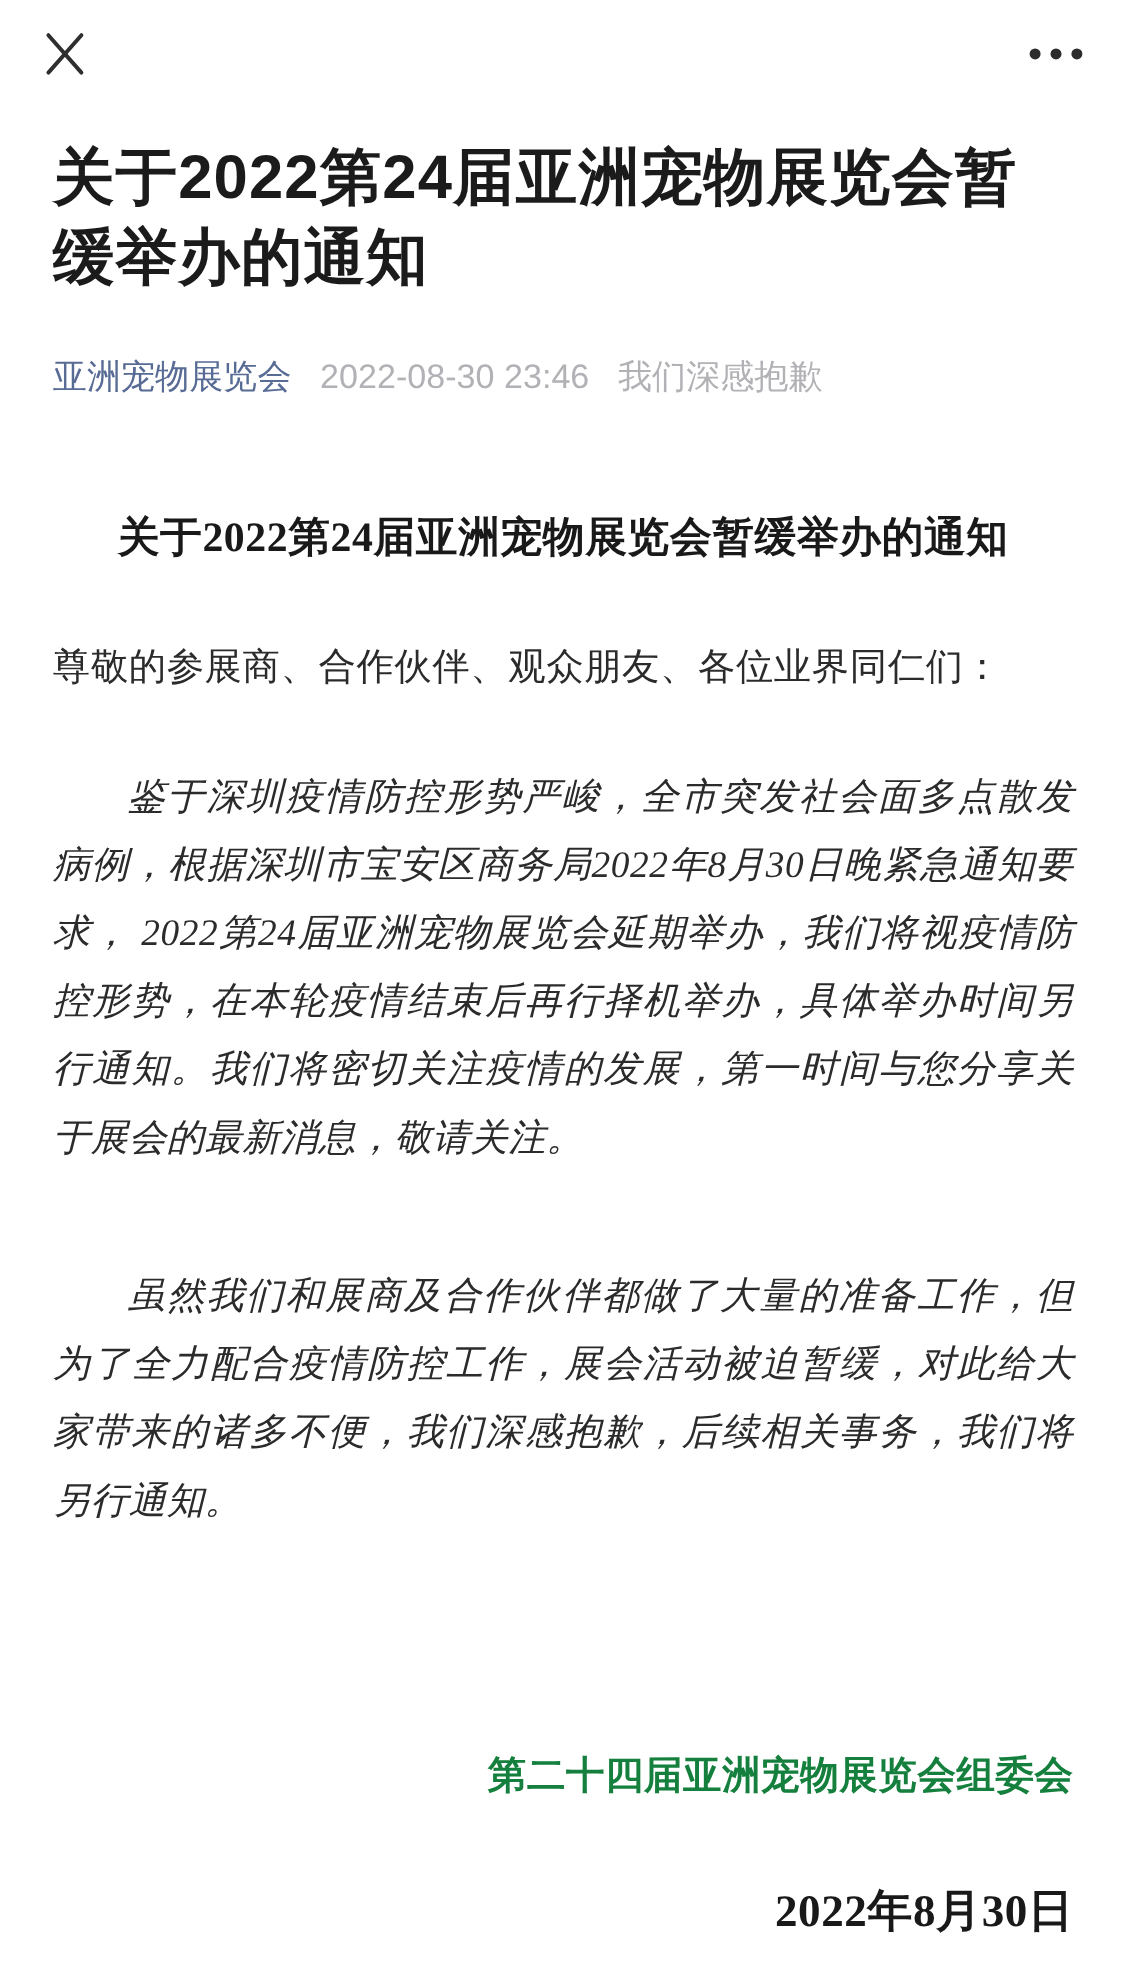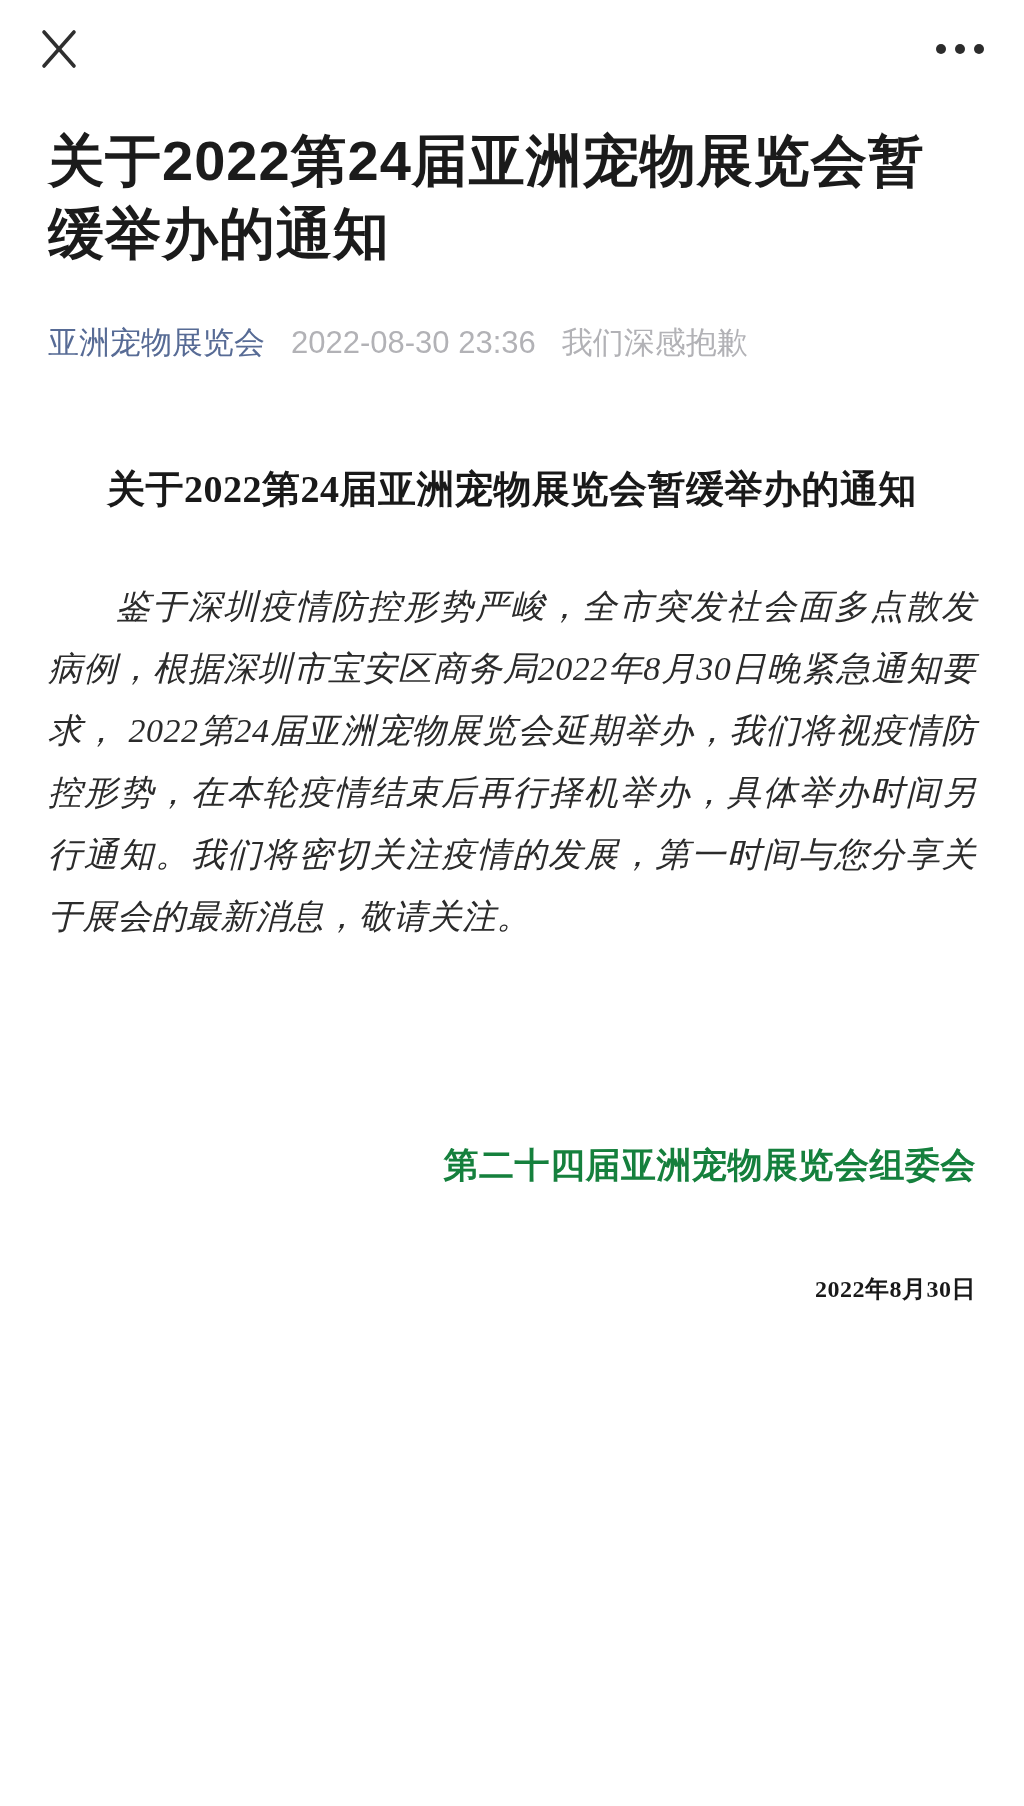--- a/index.html
+++ b/index.html
@@ -81,21 +81,21 @@
     margin-top: 187px;
     text-align: right;
     font-weight: 700;
     font-size: 35px;
     color: #15803d;
   }
   .sign-date {
     margin-top: 61px;
     text-align: right;
     font-weight: 700;
-    font-size: 24px;
+    font-size: 41px;
     color: #191919;
   }
 </style>
 </head>
 <body>
 
 <div class="topbar">
   <button class="close-btn">
     <span style="display:inline-flex;">
       <svg width="38" height="46" viewBox="0 0 38 46" aria-hidden="true">
@@ -110,27 +110,29 @@
         <span class="dot"></span>
         <span class="dot"></span>
     </span>
   </button>
 </div>
 
 <h1 class="page-title">关于2022第24届亚洲宠物展览会暂缓举办的通知</h1>
 
 <div class="byline">
   <span class="account">亚洲宠物展览会</span>
-  <span class="meta">2022-08-30 23:36</span>
+  <span class="meta">2022-08-30 23:46</span>
   <span class="meta">我们深感抱歉</span>
 </div>
 
 <div class="article">
   <div class="article-heading">关于2022第24届亚洲宠物展览会暂缓举办的通知</div>
 
+  <div class="salutation">尊敬的参展商、合作伙伴、观众朋友、各位业界同仁们：</div>
 
   <div class="para">鉴于深圳疫情防控形势严峻，全市突发社会面多点散发病例，根据深圳市宝安区商务局2022年8月30日晚紧急通知要求， 2022第24届亚洲宠物展览会延期举办，我们将视疫情防控形势，在本轮疫情结束后再行择机举办，具体举办时间另行通知。我们将密切关注疫情的发展，第一时间与您分享关于展会的最新消息，敬请关注。</div>
 
+  <div class="para second">虽然我们和展商及合作伙伴都做了大量的准备工作，但为了全力配合疫情防控工作，展会活动被迫暂缓，对此给大家带来的诸多不便，我们深感抱歉，后续相关事务，我们将另行通知。</div>
 
   <div class="signature">第二十四届亚洲宠物展览会组委会</div>
 
   <div class="sign-date">2022年8月30日</div>
 </div>
 
 </body></html>

